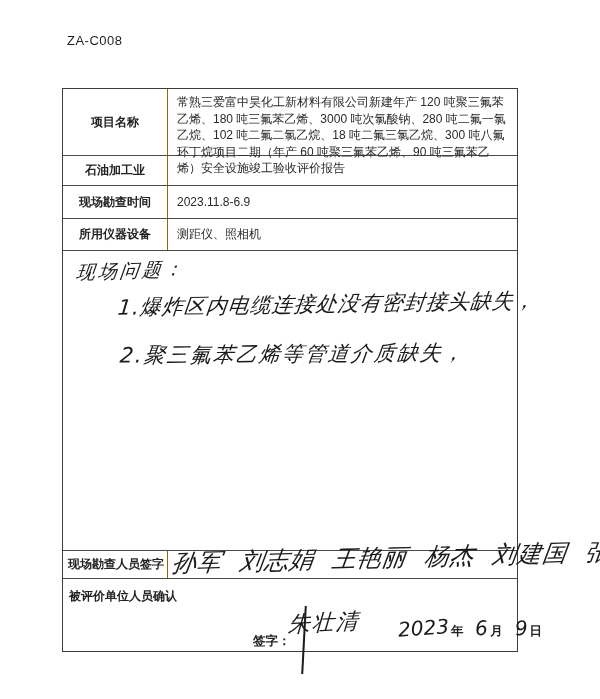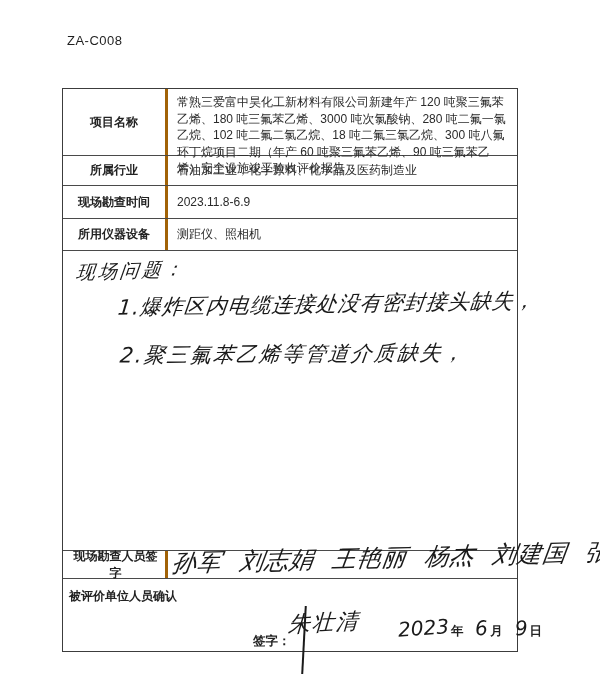--- a/index.html
+++ b/index.html
@@ -37,21 +37,21 @@
     position: absolute;
     left: 62px; top: 88px;
     width: 456px; height: 564px;
     border: 1.5px solid #3c3c3c;
     background: #ffffff;
   }
   .row { display: flex; border-bottom: 1px solid #4a4a4a; }
   .label-cell {
     width: 105px;
     flex: 0 0 105px;
-    border-right: 3px solid #a16207;
+    border-right: 1px solid #a16207;
     display: flex;
     align-items: center;
     justify-content: center;
     font-size: 12px;
     font-weight: bold;
     color: #222222;
     text-align: center;
     padding: 2px;
   }
   .label-cell.left { justify-content: flex-start; padding-left: 5px; }
@@ -163,22 +163,21 @@
   <div class="form-code">ZA-C008</div>
 
   <div class="tbl">
 
     <div class="row r1">
       <div class="label-cell">项目名称</div>
       <div class="value-cell topalign">常熟三爱富中昊化工新材料有限公司新建年产 120 吨聚三氟苯乙烯、180 吨三氟苯乙烯、3000 吨次氯酸钠、280 吨二氟一氯乙烷、102 吨二氟二氯乙烷、18 吨二氟三氯乙烷、300 吨八氟环丁烷项目二期（年产 60 吨聚三氟苯乙烯、90 吨三氟苯乙烯）安全设施竣工验收评价报告</div>
     </div>
 
     <div class="row r2">
-      <div class="label-cell">所属行业</div>
-      <div class="value-cell">石油加工业，化学原料、化学品及医药制造业</div>
+      <div class="label-cell">石油加工业</div>
     </div>
 
     <div class="row r3">
       <div class="label-cell">现场勘查时间</div>
       <div class="value-cell">2023.11.8-6.9</div>
     </div>
 
     <div class="row r4">
       <div class="label-cell">所用仪器设备</div>
       <div class="value-cell">测距仪、照相机</div>

